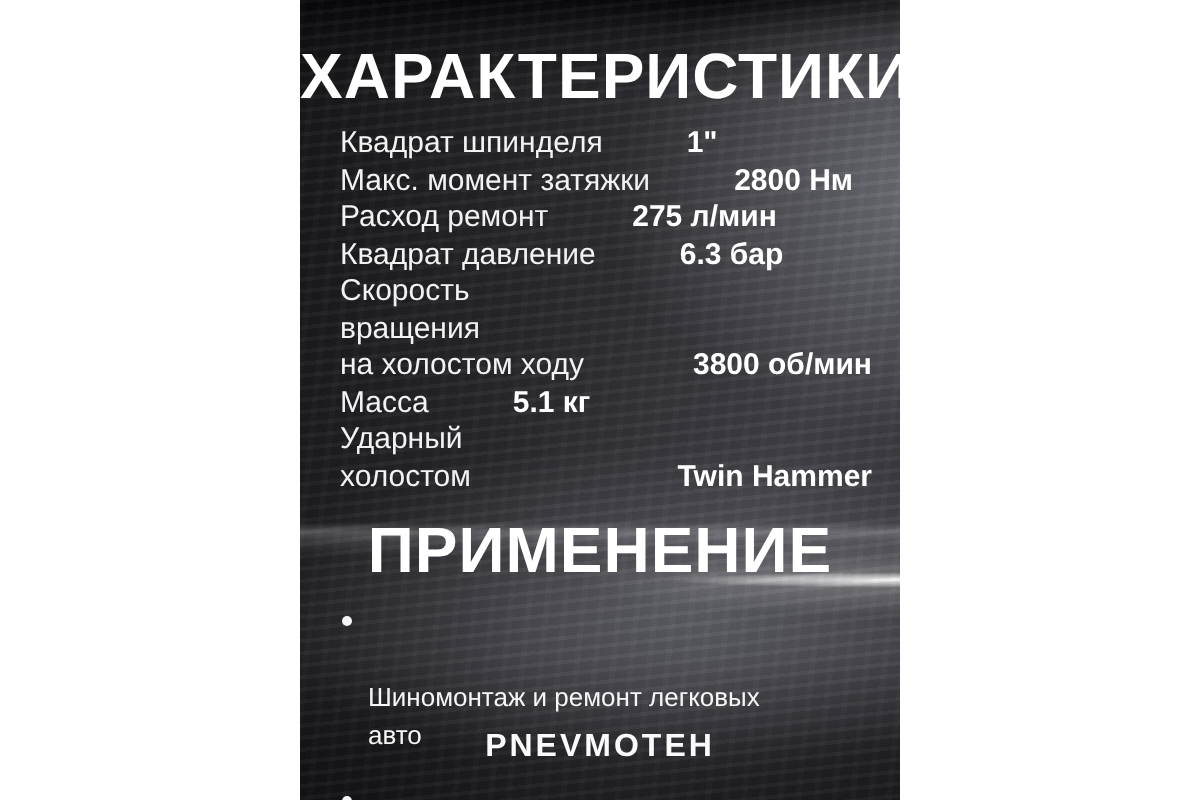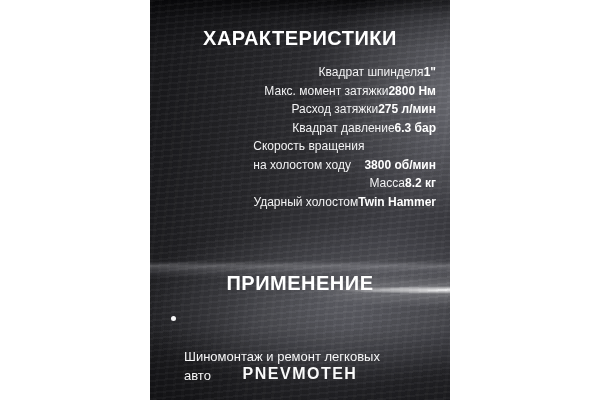--- a/index.html
+++ b/index.html
@@ -47,48 +47,49 @@
     background:
       repeating-linear-gradient(174deg, rgba(255,255,255,0.030) 0 2px, rgba(0,0,0,0.045) 2px 6px),
       repeating-linear-gradient(96deg, rgba(255,255,255,0.015) 0 3px, rgba(0,0,0,0.02) 3px 9px);
     pointer-events: none;
   }
   .card-inner { position: relative; z-index: 2; height: 100%; }
 
   .section-title {
     text-align: center;
     font-weight: 700;
-    font-size: 20px;
+    font-size: 32px;
     line-height: 24px;
     letter-spacing: 0.5px;
     color: #ffffff;
   }
   .specs-title { padding-top: 26px; }
 
   .spec-rows { margin: 13px 14px 0 20px; }
   .spec-row {
     display: flex;
-    justify-content: flex-end;
+    justify-content: flex-start;
     align-items: flex-end;
-    font-size: 12px;
+    font-size: 15px;
     line-height: 18.5px;
+    gap: 42px;
   }
   .spec-label {
     font-weight: 400;
     color: #f2f2f3;
     white-space: pre-line;
   }
   .spec-value {
     font-weight: 700;
     color: #ffffff;
     text-align: right;
     white-space: nowrap;
   }
 
-  .app-title { margin-top: 60px; }
+  .app-title { margin-top: 15px; }
 
   .app-list {
     margin: 14px 14px 0 20px;
     list-style: none;
   }
   .app-item {
     position: relative;
     padding-left: 14px;
     font-size: 13px;
     line-height: 19px;
@@ -128,35 +129,35 @@
       <div class="spec-rows">
         <div class="spec-row">
           <span class="spec-label">Квадрат шпинделя</span>
           <span class="spec-value">1"</span>
         </div>
         <div class="spec-row">
           <span class="spec-label">Макс. момент затяжки</span>
           <span class="spec-value">2800 Нм</span>
         </div>
         <div class="spec-row">
-          <span class="spec-label">Расход затяжки</span>
+          <span class="spec-label">Расход ремонт</span>
           <span class="spec-value">275 л/мин</span>
         </div>
         <div class="spec-row">
           <span class="spec-label">Квадрат давление</span>
           <span class="spec-value">6.3 бар</span>
         </div>
         <div class="spec-row">
           <span class="spec-label">Скорость вращения
 на холостом ходу</span>
           <span class="spec-value">3800 об/мин</span>
         </div>
         <div class="spec-row">
           <span class="spec-label">Масса</span>
-          <span class="spec-value">8.2 кг</span>
+          <span class="spec-value">5.1 кг</span>
         </div>
         <div class="spec-row">
           <span class="spec-label">Ударный холостом</span>
           <span class="spec-value">Twin Hammer</span>
         </div>
       </div>
 
       <div class="section-title app-title">ПРИМЕНЕНИЕ</div>
 
       <ul class="app-list">

